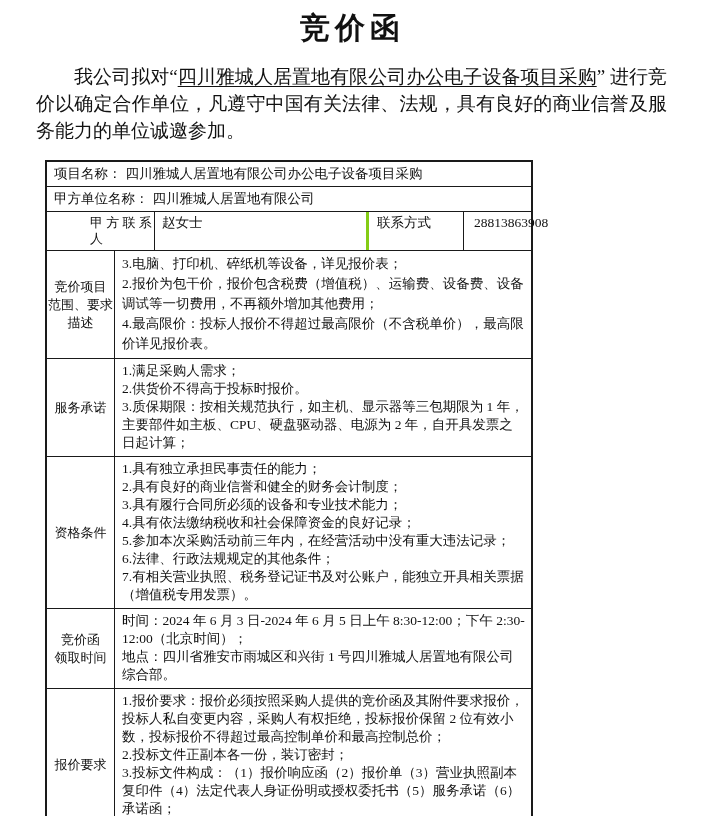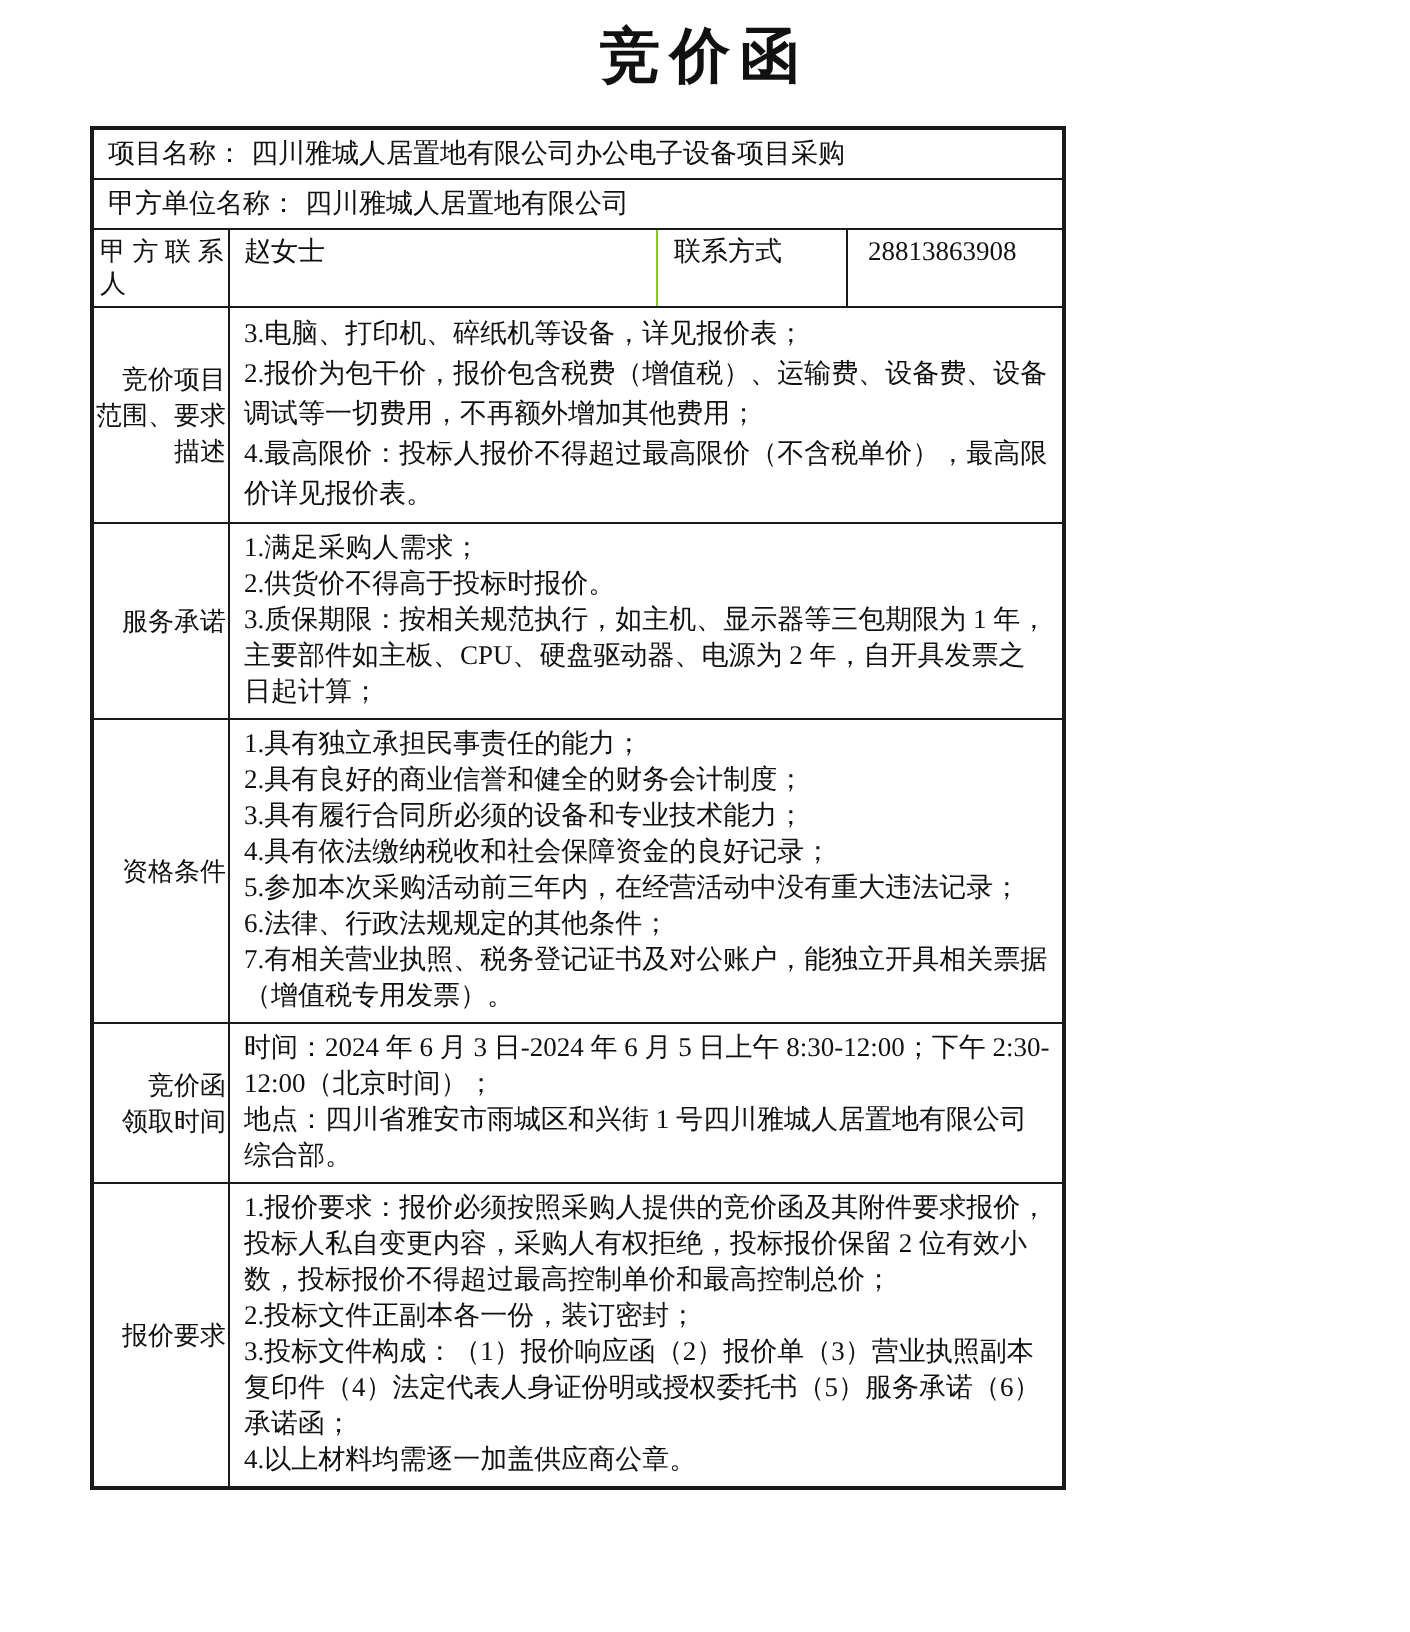--- a/index.html
+++ b/index.html
@@ -54,55 +54,56 @@
 
   .cell { box-sizing: border-box; }
 
   .label-cell {
     flex: 0 0 68px;
     width: 68px;
     border-right: 1px solid #1a1a1a;
     display: flex;
     flex-direction: column;
     justify-content: center;
-    align-items: flex-end;
+    align-items: center;
     text-align: center;
     font-size: 13px;
     padding: 3px 1px;
   }
   .label-cell div { white-space: nowrap; }
 
   .content-cell {
     flex: 1;
     padding: 3px 6px 4px 7px;
   }
   .content-line { line-height: 18px; }
   [data-name="table-row-scope"] .content-line { line-height: 20px; }
 
   
-  .contact-row { line-height: 16px; }
+  .contact-row { line-height: 16px; padding-left: 40px; }
   .contact-row .label-cell {
     justify-content: flex-start;
     align-items: flex-start;
     text-align: left;
     padding: 3px 3px;
   }
-  .contact-row .name-cell  { flex: 0 0 214px; border-right: 1px solid #84cc16; padding: 3px 7px; }
+  .contact-row .name-cell  { flex: 0 0 214px; border-right: 3px solid #84cc16; padding: 3px 7px; }
   .contact-row .phone-label-cell { flex: 0 0 95px; border-right: 1px solid #1a1a1a; padding: 3px 8px; }
   .contact-row .phone-cell { flex: 1; padding: 3px 10px; }
 
   #detail-rows { display: contents; }
 </style>
 </head>
 <body>
 
 <div class="page" data-name="document-page">
 
   <h1 class="doc-title" data-name="document-title">竞价函</h1>
 
+  <p class="intro" data-name="intro-paragraph"><span data-name="intro-prefix">我公司拟对“</span><span class="u" data-name="intro-underlined-project-name">四川雅城人居置地有限公司办公电子设备项目采购</span><span data-name="intro-suffix">” 进行竞价以确定合作单位，凡遵守中国有关法律、法规，具有良好的商业信誉及服务能力的单位诚邀参加。</span></p>
 
   <div class="btable" data-name="bid-info-table">
 
     <div class="trow first full-row" data-name="table-row-project-name">
       <span class="row-label" data-name="project-name-label">项目名称：</span>
         <span data-name="project-name-value">四川雅城人居置地有限公司办公电子设备项目采购</span>
     </div>
 
     <div class="trow full-row" data-name="table-row-party-a">
       <span class="row-label" data-name="party-a-label">甲方单位名称：</span>

